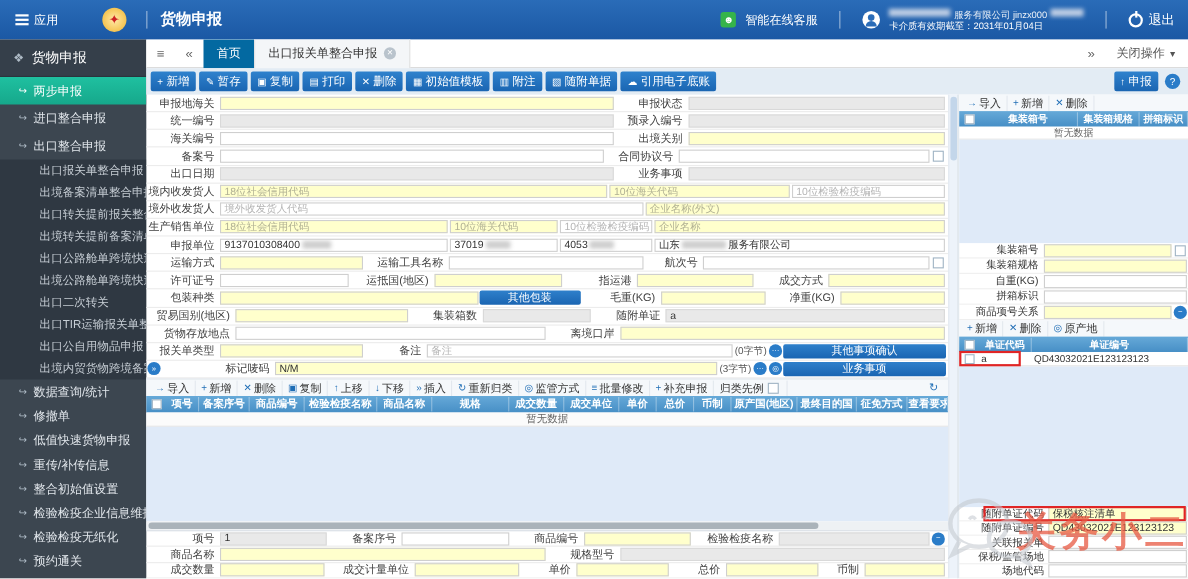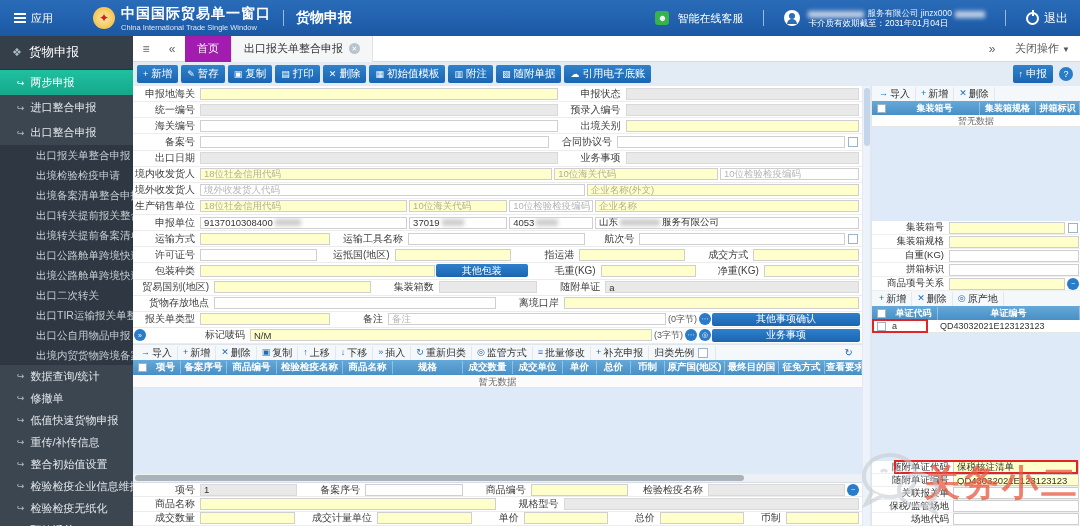--- a/index.html
+++ b/index.html
@@ -14,42 +14,42 @@
 .brand-cn{font-size:14px;font-weight:bold;letter-spacing:1px}
 .brand-en{font-size:7.5px;opacity:.85}
 .h-div{width:1px;height:16px;background:rgba(255,255,255,.55);margin:0 12px}
 .module{font-size:14px;font-weight:bold}
 .h-right{margin-left:auto;display:flex;align-items:center;gap:8px;padding-right:12px}
 .svc-ic{width:14px;height:14px;border-radius:3px;background:#35b44a;display:flex;align-items:center;justify-content:center;font-size:9px;color:#fff}
 .user-ic{width:16px;height:16px;border-radius:50%;background:#fff;position:relative}
 .user-ic::before{content:"";position:absolute;left:5px;top:3px;width:6px;height:6px;border-radius:50%;background:#2a6cb8}
 .user-ic::after{content:"";position:absolute;left:3px;top:9px;width:10px;height:5px;border-radius:5px 5px 0 0;background:#2a6cb8}
 .u-lines{font-size:8.5px;line-height:10px}
-.u-l1{display:flex;align-items:flex-end;gap:3px;filter:blur(0.6px);opacity:.9}
+.u-l1{display:flex;align-items:flex-start;gap:3px;filter:blur(0.6px);opacity:.9}
 .blurbar{display:inline-block;height:7px;background:#cfd9ea;filter:blur(2px)}
 .pwr{width:13px;height:13px;border:2px solid #fff;border-radius:50%;position:relative}
 .pwr::after{content:"";position:absolute;left:4px;top:-4px;width:2px;height:6px;background:#fff}
 .h-logout{display:flex;align-items:center;gap:5px;font-size:12px}
 
 .shell{display:flex;height:490px}
 .sidebar{width:133px;background:#3c4650;color:#dfe4e8;flex-shrink:0;overflow:hidden}
 .side-root{height:34px;display:flex;align-items:center;gap:7px;padding-left:12px;font-size:12.5px;color:#fff;background:#353f4a;border-bottom:1px solid #2b343d}
 .side-item{height:25px;display:flex;align-items:center;gap:6px;padding-left:17px;font-size:11px;color:#e2e7ec;cursor:pointer;white-space:nowrap;overflow:hidden}
 .side-item.active{background:linear-gradient(#1fc0a0,#16a88b);color:#fff}
 .s-ic{font-size:9px;color:#aebbc6;flex:0 0 auto}
 .side-item.active .s-ic{color:#fff}
 .side-sub{background:#2f3842}
 .sub-item{height:20px;line-height:20px;padding-left:36px;font-size:10.5px;color:#c6cdd4;white-space:nowrap;overflow:hidden;cursor:pointer}
 .post .side-item{height:22px}
 
 .main{flex:1;display:flex;flex-direction:column;min-width:0}
 .tabbar{height:26px;background:#fff;border-bottom:1px solid #d9d9d9;display:flex;align-items:center;flex-shrink:0}
 .tab-ico{width:26px;text-align:center;color:#666;font-size:12px}
 .tab{height:26px;display:flex;align-items:center;padding:0 12px;font-size:11px;gap:6px}
-.tab.home{background:#a21caf;color:#fff}
+.tab.home{background:#0369a1;color:#fff}
 .tab.cur{background:#f4f6f8;border-left:1px solid #e2e2e2;border-right:1px solid #e2e2e2;color:#333}
 .tab-close{width:11px;height:11px;border-radius:50%;background:#b9c3cc;color:#fff;font-size:7px;line-height:11px;text-align:center}
 .tab-right{margin-left:auto;display:flex;align-items:center;gap:10px;padding-right:10px;color:#555}
 .caret{font-size:8px}
 .toolbar{height:24px;background:#e3ecf4;display:flex;align-items:center;gap:3px;padding:0 4px;flex-shrink:0}
 .tbtn{background:linear-gradient(#2f82cd,#1a65b2);color:#fff;border-radius:2px;height:18px;display:flex;align-items:center;padding:0 6px;font-size:10.5px;gap:3px;cursor:pointer;white-space:nowrap}
 .ic{font-style:normal;font-size:9px;line-height:1}
 .ic-plus::before{content:"+"}
 .ic-save::before{content:"✎"}
 .ic-copy::before{content:"▣"}
@@ -133,24 +133,20 @@
   <div class="header">
     <div class="h-apps">
       <span class="burger">
           <i></i>
           <i></i>
           <i></i>
         </span>
       <span>应用</span>
     </div>
     <span class="logo-badge">✦</span>
-    <div>
-      <div class="brand-cn">中国国际贸易单一窗口</div>
-      <div class="brand-en">China International Trade Single Window</div>
-    </div>
     <span class="h-div"></span>
     <span class="module">货物申报</span>
     <div class="h-right">
       <span class="svc-ic">☻</span>
       <span style="font-size:11px">智能在线客服</span>
       <span class="h-div"></span>
       <span class="user-ic"></span>
       <div class="u-lines">
         <div class="u-l1">
             <span class="blurbar" style="width:56px"></span>
@@ -182,21 +178,20 @@
         <span class="s-ic">↪</span>
         <span>进口整合申报</span>
       </div>
       <div class="side-item">
         <span class="s-ic">↪</span>
         <span>出口整合申报</span>
       </div>
       <div class="side-sub">
 
       <div class="sub-item">出口报关单整合申报</div>
-          <div class="sub-item">出境检验检疫申请</div>
           <div class="sub-item">出境备案清单整合申报</div>
           <div class="sub-item">出口转关提前报关整合申报</div>
           <div class="sub-item">出境转关提前备案清单整合</div>
           <div class="sub-item">出口公路舱单跨境快速通关</div>
           <div class="sub-item">出境公路舱单跨境快速通关</div>
           <div class="sub-item">出口二次转关</div>
           <div class="sub-item">出口TIR运输报关单整合申报</div>
           <div class="sub-item">出口公自用物品申报</div>
           <div class="sub-item">出境内贸货物跨境备案清单</div>
         </div>

